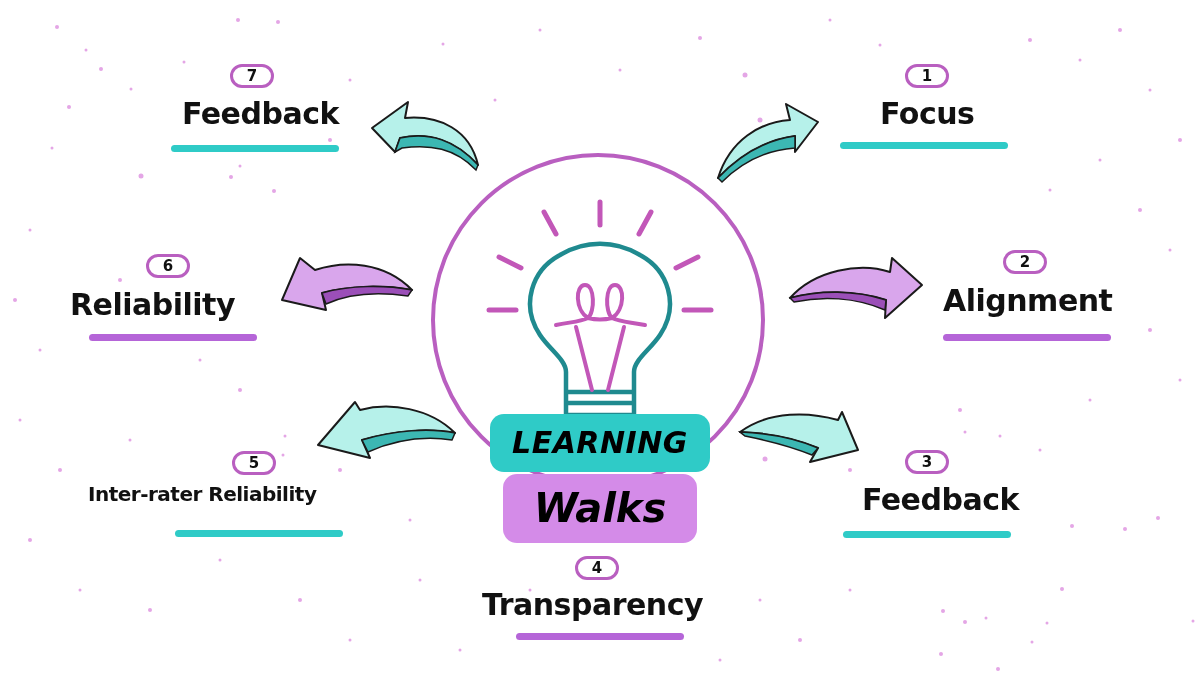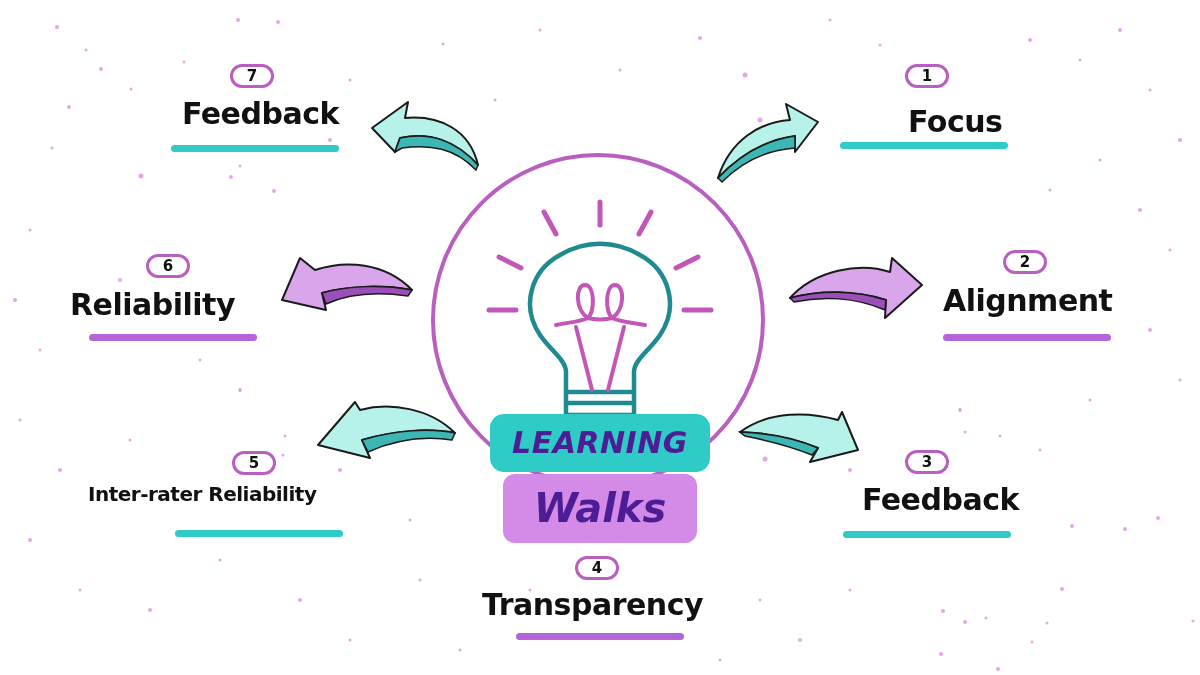--- a/index.html
+++ b/index.html
@@ -22,21 +22,21 @@
       font-size: 30px; color: #111; letter-spacing: -0.5px;
     }
     .underline {
       position: absolute; height: 7px; border-radius: 4px;
     }
     .u-teal { background: #2fcbc7; }
     .u-purple { background: #b565d8; }
     .title-box {
       position: absolute; border-radius: 14px; text-align: center;
       font-family: "DejaVu Sans", sans-serif; font-weight: bold; font-style: italic;
-      color: #4c1d95;
+      color: #000000;
     }
   </style>
 </head>
 <body>
 
 <svg id="canvas" width="1200" height="675" viewBox="0 0 1200 675">
 
   <g fill="#e4a6e6">
     <circle cx="57" cy="27" r="2"></circle>
       <circle cx="86" cy="50" r="1.5"></circle>
@@ -166,27 +166,27 @@
   </g>
   <g>
     <path d="M740 432 C 770 410, 810 412, 838 420 L 842 412 L 858 450 L 810 462 L 818 448 C 795 438, 768 433, 740 432 Z" fill="#b6f1ea" stroke="#1a1a1a" stroke-width="2" stroke-linejoin="round"></path>
     <path d="M740 432 C 768 433, 795 438, 818 448 L 812 455 C 790 446, 765 440, 745 436 Z" fill="#3cb7b3" stroke="#1a1a1a" stroke-width="1.5"></path>
   </g>
 </svg>
 
 <div class="title-box" style="left:490px; top:414px; width:220px; height:58px; background:#2fcbc7; font-size:30px; line-height:58px; letter-spacing:0.5px;">
   <span>LEARNING</span>
 </div>
-<div class="title-box" style="left:503px; top:474px; width:194px; height:69px; background:#d48be8; font-size:40px; line-height:69px;border-radius:12px;">
+<div class="title-box" style="left:503px; top:474px; width:194px; height:69px; background:#d48be8; font-size:40px; line-height:69px;">
   <span>Walks</span>
 </div>
 
 <div>
   <div class="badge" style="left:905px; top:64px;">1</div>
-  <div class="label" style="left:908px; top:96px;margin-top:8px;">Focus</div>
+  <div class="label" style="left:880px; top:96px;">Focus</div>
   <div class="underline u-teal" style="left:840px; top:142px; width:168px;"></div>
 </div>
 
 <div>
   <div class="badge" style="left:1003px; top:250px;">2</div>
   <div class="label" style="left:943px; top:283px;text-align:right;">Alignment</div>
   <div class="underline u-purple" style="left:943px; top:334px; width:168px;"></div>
 </div>
 
 <div>

